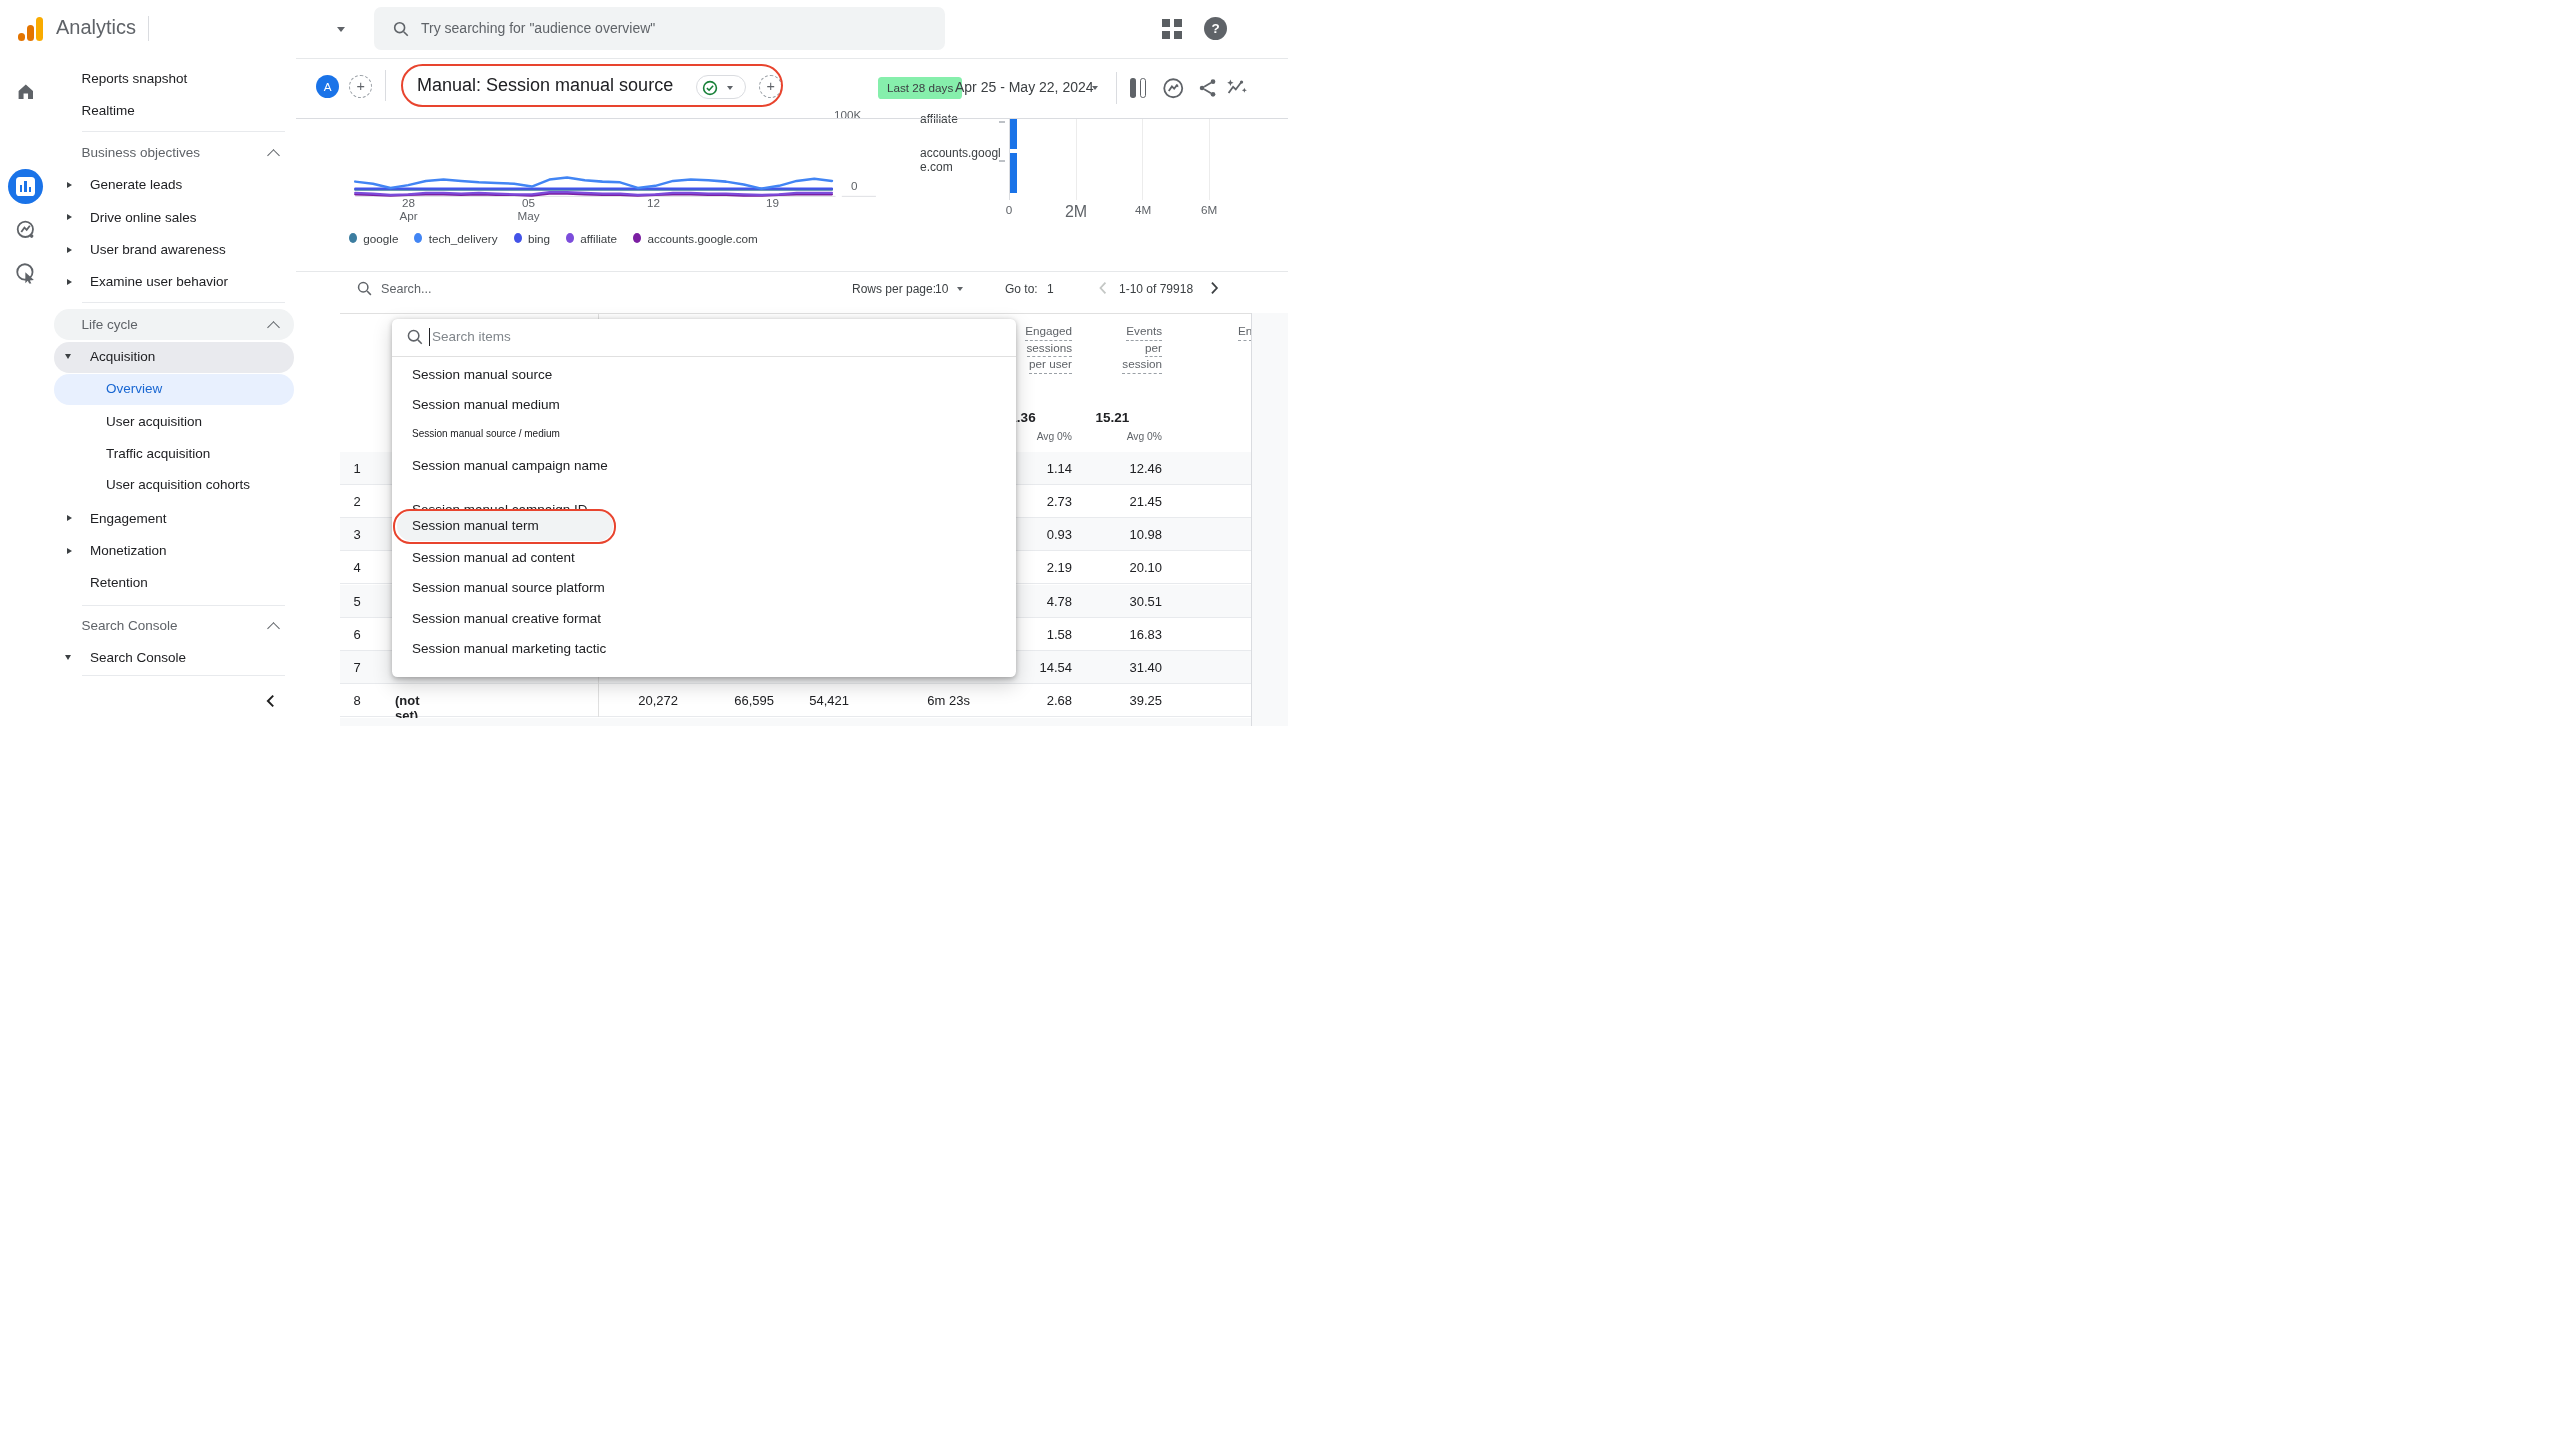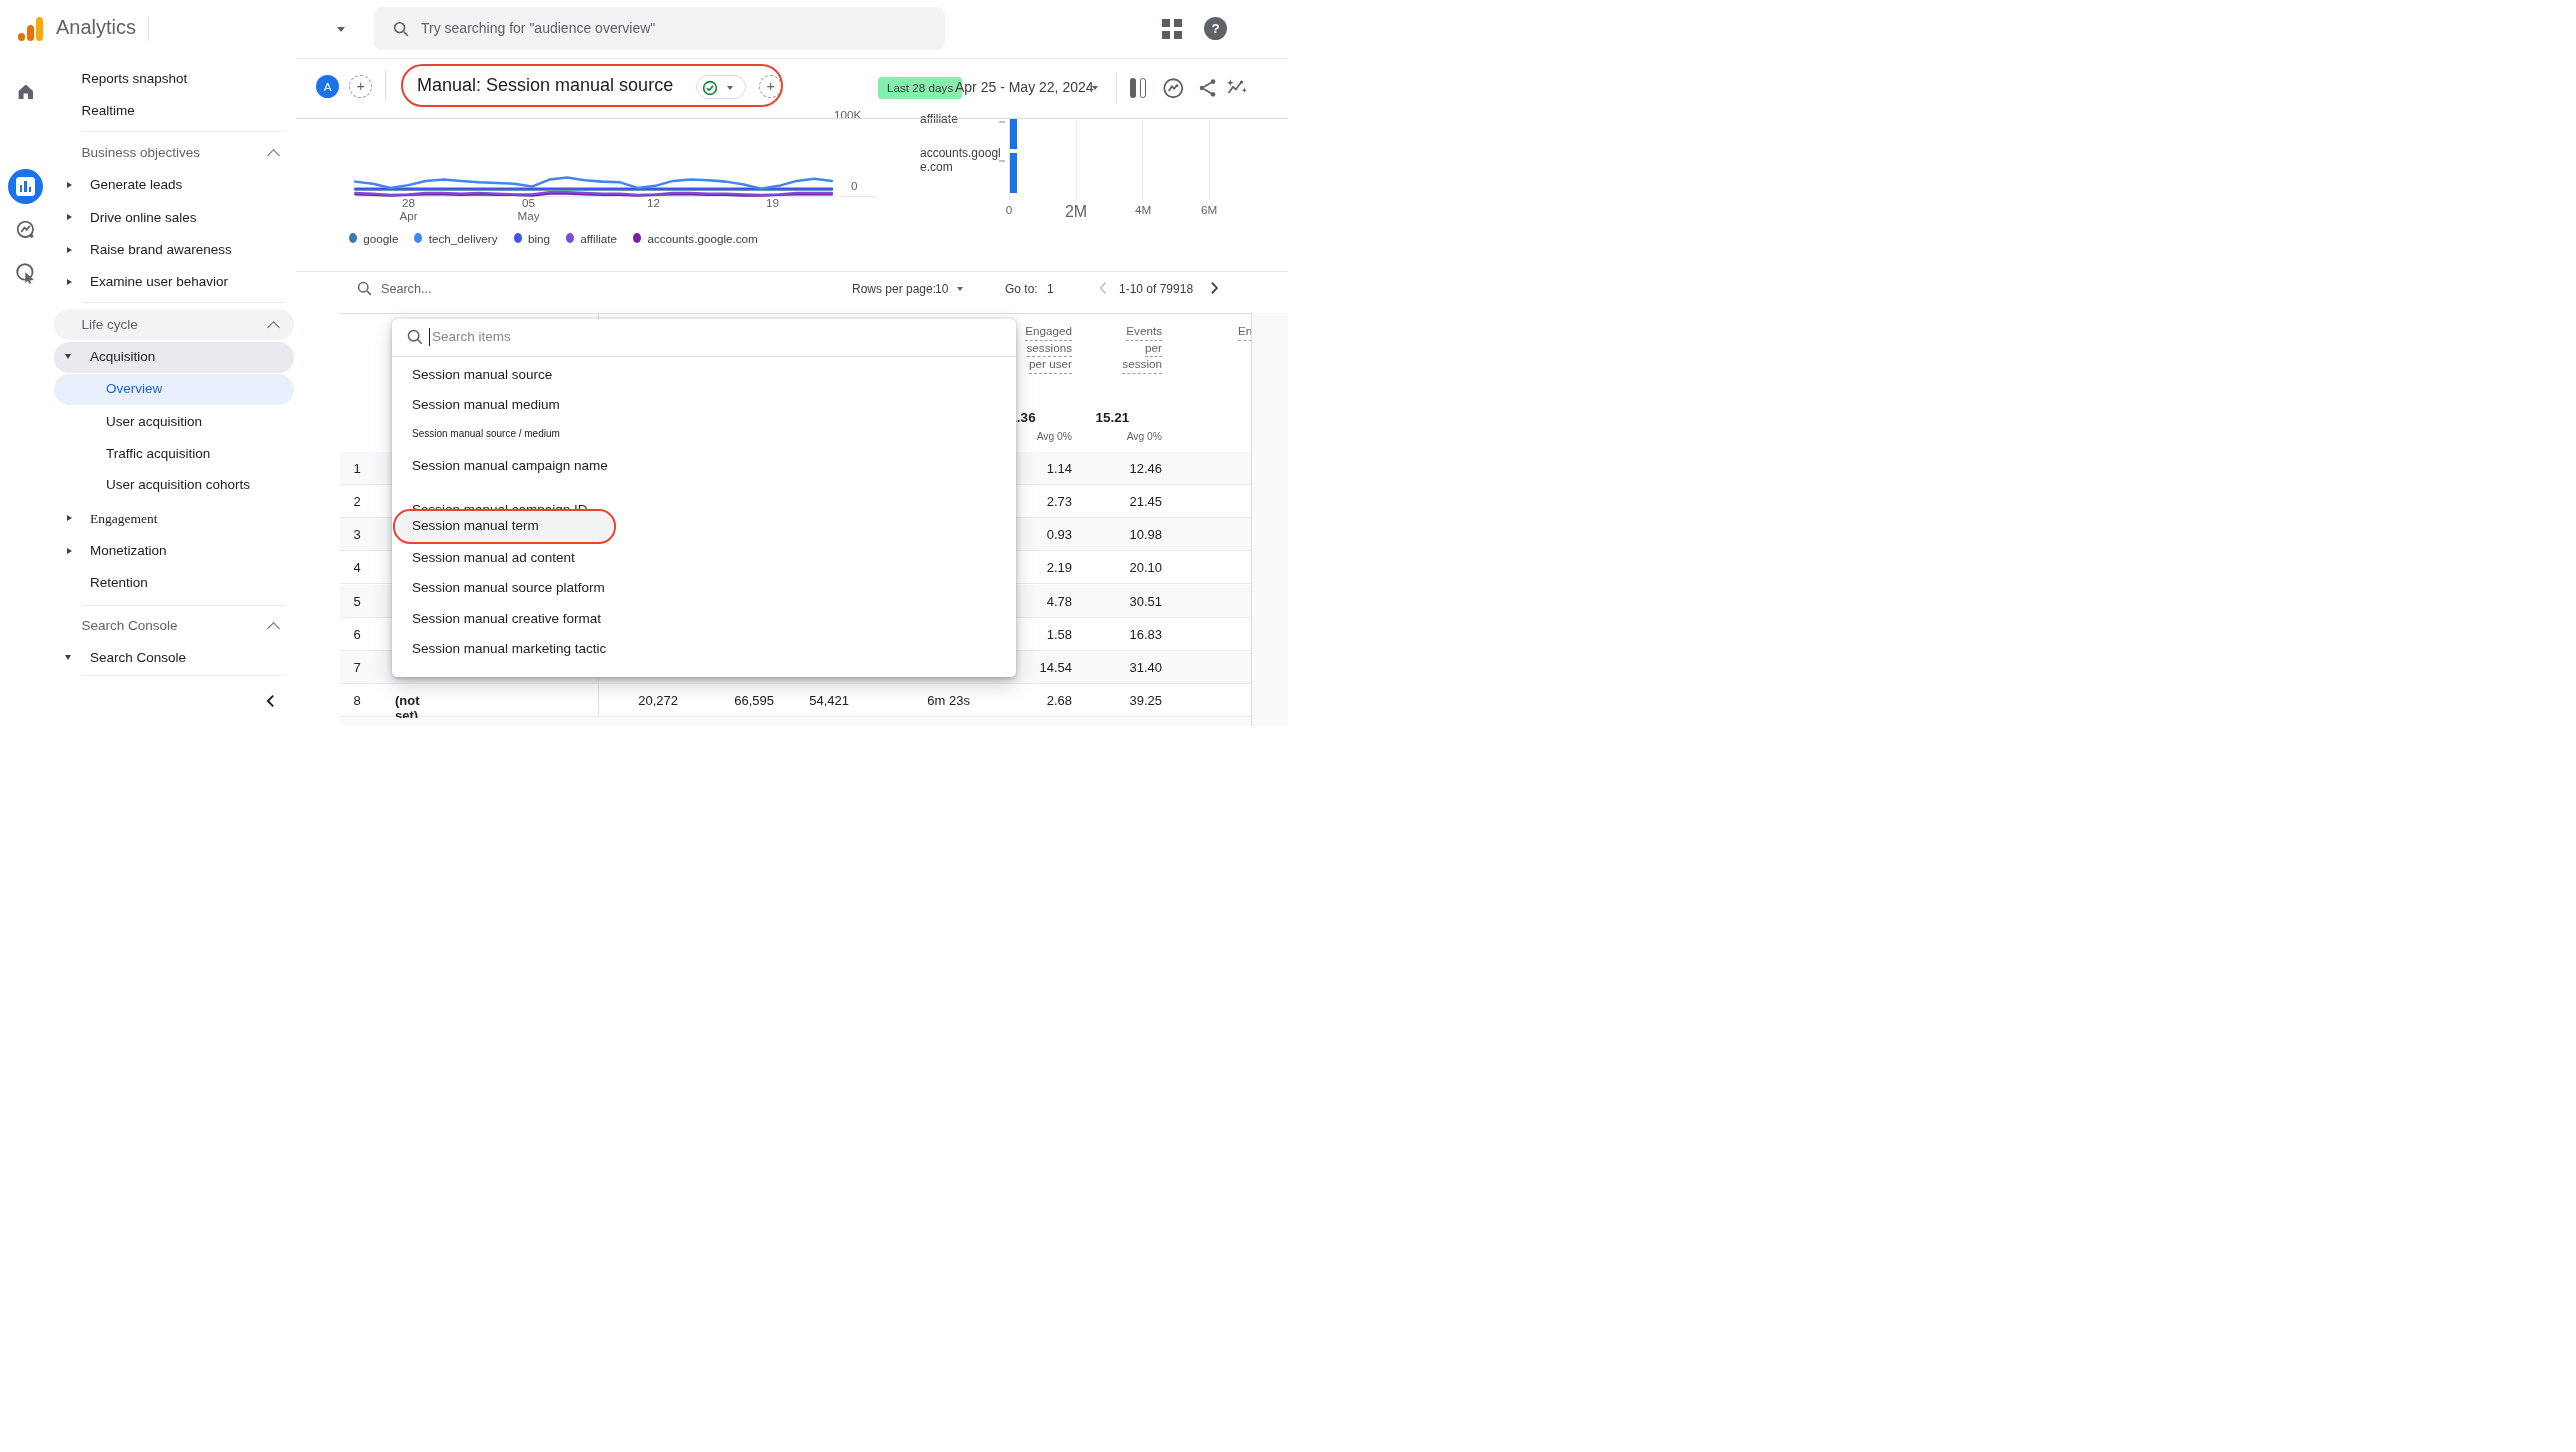--- a/index.html
+++ b/index.html
@@ -97,36 +97,36 @@
       <div style="position: absolute; left: 30.5px; top: 617px; width: 203px; height: 0.9px; background: rgb(232, 234, 237);"></div>
       <div style="position: absolute; left: 30.5px; top: 12.6px; font-size: 13.5px; white-space: nowrap; color: rgb(32, 33, 36); font-weight: 400;">Reports snapshot</div>
       <div style="position: absolute; left: 30.5px; top: 45px; font-size: 13.5px; white-space: nowrap; color: rgb(32, 33, 36); font-weight: 400;">Realtime</div>
       <div style="position: absolute; left: 30.5px; top: 87px; font-size: 13.5px; white-space: nowrap; color: rgb(95, 99, 104); font-weight: 400;">Business objectives</div>
       <div class="chev-up" style="position: absolute; left: 218px; top: 93px;"></div>
       <div class="tri-r" style="position: absolute; left: 16px; top: 124px;"></div>
       <div style="position: absolute; left: 39px; top: 119px; font-size: 13.5px; white-space: nowrap; color: rgb(32, 33, 36); font-weight: 400;">Generate leads</div>
       <div class="tri-r" style="position: absolute; left: 16px; top: 156px;"></div>
       <div style="position: absolute; left: 39px; top: 152px; font-size: 13.5px; white-space: nowrap; color: rgb(32, 33, 36); font-weight: 400;">Drive online sales</div>
       <div class="tri-r" style="position: absolute; left: 16px; top: 189px;"></div>
-      <div style="position: absolute; left: 39px; top: 184px; font-size: 13.5px; white-space: nowrap; color: rgb(32, 33, 36); font-weight: 400;">Raise brand awareness</div>
+      <div style="position: absolute; left: 39px; top: 184px; font-size: 13.5px; white-space: nowrap; color: rgb(32, 33, 36); font-weight: 400;">User brand awareness</div>
       <div class="tri-r" style="position: absolute; left: 16px; top: 221px;"></div>
       <div style="position: absolute; left: 39px; top: 216px; font-size: 13.5px; white-space: nowrap; color: rgb(32, 33, 36); font-weight: 400;">Examine user behavior</div>
       <div style="position: absolute; left: 2.7px; top: 251px; width: 240px; height: 30.5px; border-radius: 15.3px; background: rgb(241, 243, 244);"></div>
       <div style="position: absolute; left: 30.5px; top: 259px; font-size: 13.5px; white-space: nowrap; color: rgb(95, 99, 104); font-weight: 400;">Life cycle</div>
       <div class="chev-up" style="position: absolute; left: 218px; top: 265px;"></div>
       <div style="position: absolute; left: 2.7px; top: 284px; width: 240px; height: 30.5px; border-radius: 15.3px; background: rgb(233, 234, 238);"></div>
       <div class="tri-d" style="position: absolute; left: 14.4px; top: 296px;"></div>
       <div style="position: absolute; left: 39px; top: 291px; font-size: 13.5px; white-space: nowrap; color: rgb(32, 33, 36); font-weight: 400;">Acquisition</div>
       <div style="position: absolute; left: 2.7px; top: 316px; width: 240px; height: 30.5px; border-radius: 15.3px; background: rgb(232, 240, 254);"></div>
       <div style="position: absolute; left: 55px; top: 323px; font-size: 13.5px; white-space: nowrap; color: rgb(25, 103, 210); font-weight: 500;">Overview</div>
       <div style="position: absolute; left: 55px; top: 356px; font-size: 13.5px; white-space: nowrap; color: rgb(32, 33, 36); font-weight: 400;">User acquisition</div>
       <div style="position: absolute; left: 55px; top: 388px; font-size: 13.5px; white-space: nowrap; color: rgb(32, 33, 36); font-weight: 400;">Traffic acquisition</div>
       <div style="position: absolute; left: 55px; top: 419px; font-size: 13.5px; white-space: nowrap; color: rgb(32, 33, 36); font-weight: 400;">User acquisition cohorts</div>
       <div class="tri-r" style="position: absolute; left: 16px; top: 457px;"></div>
-      <div style="position: absolute; left: 39px; top: 453px; font-size: 13.5px; white-space: nowrap; color: rgb(32, 33, 36); font-weight: 400; font-family: Liberation Serif, serif;">Engagement</div>
+      <div style="position: absolute; left: 39px; top: 453px; font-size: 13.5px; white-space: nowrap; color: rgb(32, 33, 36); font-weight: 400;">Engagement</div>
       <div class="tri-r" style="position: absolute; left: 16px; top: 490px;"></div>
       <div style="position: absolute; left: 39px; top: 485px; font-size: 13.5px; white-space: nowrap; color: rgb(32, 33, 36); font-weight: 400;">Monetization</div>
       <div style="position: absolute; left: 39px; top: 517px; font-size: 13.5px; white-space: nowrap; color: rgb(32, 33, 36); font-weight: 400;">Retention</div>
       <div style="position: absolute; left: 30.5px; top: 560px; font-size: 13.5px; white-space: nowrap; color: rgb(95, 99, 104); font-weight: 400;">Search Console</div>
       <div class="chev-up" style="position: absolute; left: 218px; top: 566px;"></div>
       <div class="tri-d" style="position: absolute; left: 14.4px; top: 597px;"></div>
       <div style="position: absolute; left: 39px; top: 592px; font-size: 13.5px; white-space: nowrap; color: rgb(32, 33, 36); font-weight: 400;">Search Console</div>
     </div>
   <svg class="abs" style="left:263px;top:693px;" width="16" height="16" viewBox="0 0 18 18">
       <polyline points="11.5,3 5.5,9 11.5,15" fill="none" stroke="#1f1f1f" stroke-width="2.2"></polyline>

